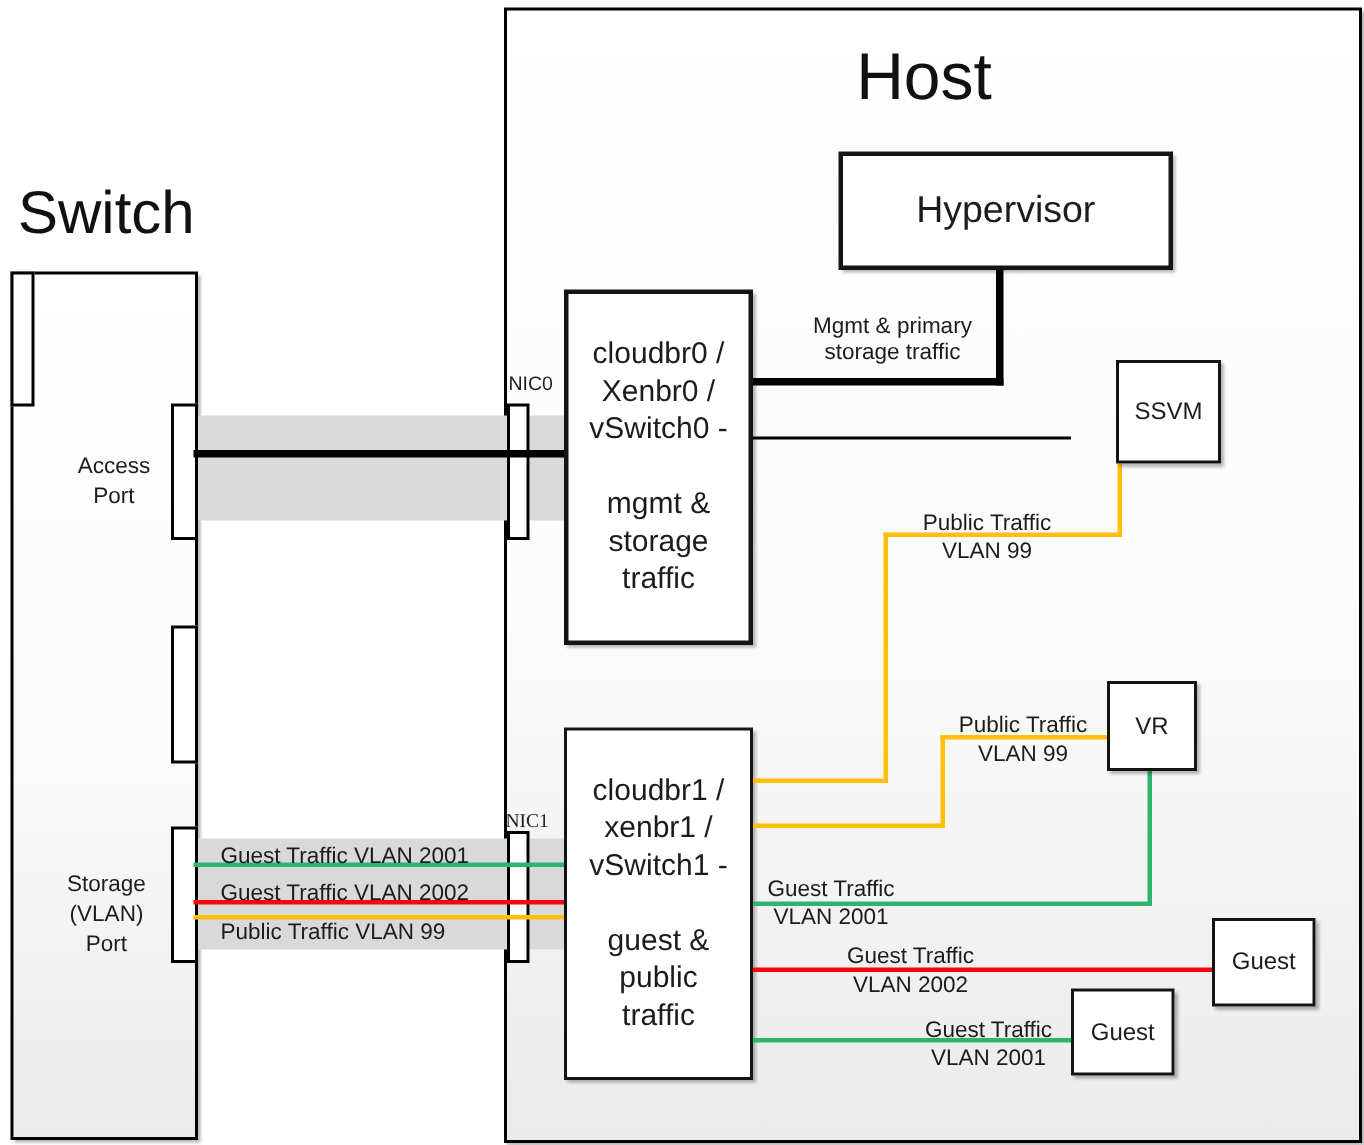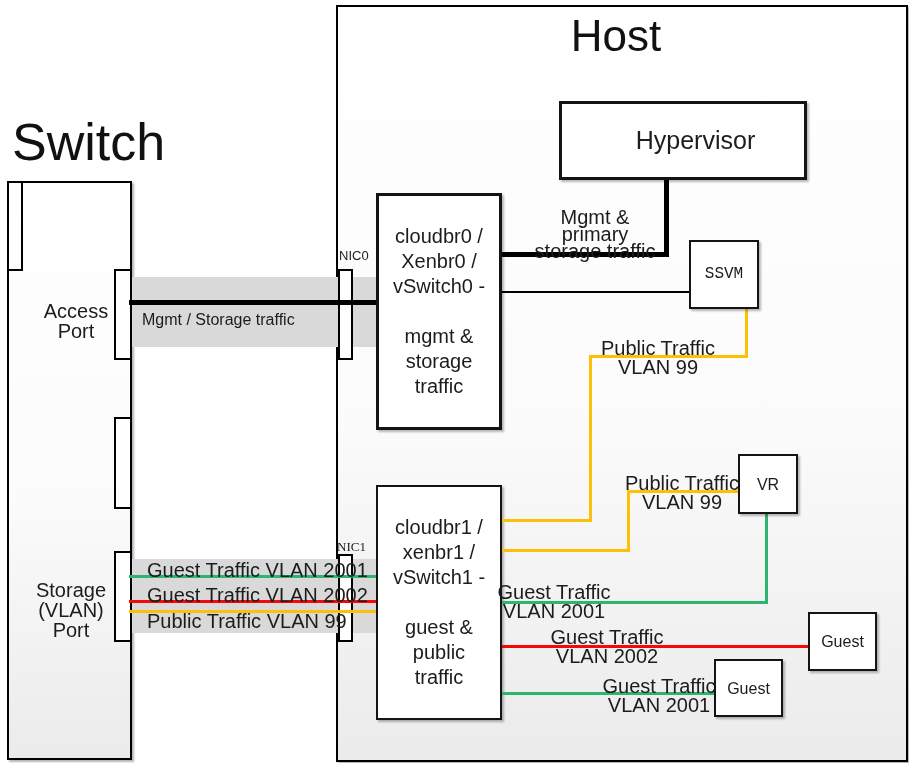--- a/index.html
+++ b/index.html
@@ -14,41 +14,41 @@
         box-shadow:2px 2px 2px rgba(0,0,0,0.28);
         font-size:20px;line-height:25px;text-align:center;}
   .bthick{border-width:3px;}
   .rectport{position:absolute;background:#ffffff;border:2px solid #000;}
   .band{position:absolute;background:#d9d9d9;}
   .ln{position:absolute;}
   .c-black{background:#000000;}
   .c-orange{background:#fdc008;}
   .c-green{background:#2eb46e;}
   .c-red{background:#f90606;}
-  .lbl{position:absolute;font-size:20px;line-height:19px;white-space:nowrap;}
+  .lbl{position:absolute;font-size:15px;line-height:19px;white-space:nowrap;}
   .ml{white-space:pre-line;}
   .ctr{text-align:center;}
   .rt{text-align:center;margin-top:10px;}
-  .big{font-size:52px;line-height:44px;color:#111;}
+  .big{font-size:40px;line-height:44px;color:#111;}
   .huge{font-size:44px;line-height:48px;color:#111;}
   .nic{font-size:13px;line-height:14px;}
 </style>
 </head>
 <body>
 
 <div class="stage">
 
   <div class="box" style="left:7px;top:181px;width:121px;height:575px;"></div>
   <div class="box" style="left:336px;top:5px;width:568px;height:753px;"></div>
 
   <div class="band" style="left:131px;top:277px;width:245px;height:70px;"></div>
   <div class="band" style="left:131px;top:559px;width:245px;height:74px;"></div>
 
   <div class="lbl big" style="left:12px;top:120px;">Switch</div>
-  <div class="lbl huge ctr" style="left:556px;top:12px;width:120px;">Host</div>
+  <div class="lbl huge ctr" style="left:556px;top:28px;width:120px;">Host</div>
 
   <div class="rectport" style="left:7px;top:181px;width:12px;height:86px;"></div>
   <div class="rectport" style="left:114px;top:269px;width:14px;height:87px;"></div>
   <div class="rectport" style="left:114px;top:417px;width:14px;height:88px;"></div>
   <div class="rectport" style="left:114px;top:551px;width:14px;height:87px;"></div>
 
   <div class="lbl rt ml" style="left:38px;top:291px;width:76px;line-height:20px;">Access
 Port</div>
   <div class="lbl rt ml" style="left:28px;top:570px;width:86px;line-height:20px;">Storage
 (VLAN)
@@ -93,27 +93,26 @@
   <div class="ln c-green" style="left:502px;top:601px;width:266px;height:3px;"></div>
 
   <div class="ln c-red" style="left:502px;top:645px;width:306px;height:3px;"></div>
 
   <div class="ln c-green" style="left:502px;top:692px;width:212px;height:3px;"></div>
 
   <div class="ln c-green" style="left:129px;top:575px;width:247px;height:3px;"></div>
   <div class="ln c-red" style="left:129px;top:600px;width:247px;height:3px;"></div>
   <div class="ln c-orange" style="left:129px;top:610px;width:247px;height:3px;"></div>
 
-  <div class="node bthick" style="left:559px;top:101px;width:217px;height:73px;font-size:25px;padding-left:25px;">Hypervisor</div>
-  <div class="node" style="left:689px;top:240px;width:66px;height:65px;font-size:16px;font-family:Liberation Mono, monospace;">SSVM</div>
+  <div class="node bthick" style="left:559px;top:101px;width:217px;height:73px;font-size:25px;">Hypervisor</div>
+  <div class="node" style="left:744px;top:240px;width:66px;height:65px;font-size:16px;">SSVM</div>
   <div class="node" style="left:738px;top:454px;width:56px;height:56px;font-size:16px;">VR</div>
   <div class="node" style="left:808px;top:612px;width:65px;height:55px;font-size:16px;">Guest</div>
   <div class="node" style="left:714px;top:659px;width:65px;height:54px;font-size:16px;">Guest</div>
 
-  <div class="lbl" style="left:142px;top:310px;font-size:16px;">Mgmt / Storage traffic</div>
   <div class="lbl ml ctr" style="left:530px;top:209px;width:130px;line-height:17px;">Mgmt &amp; primary
 storage traffic</div>
 
   <div class="lbl" style="left:147px;top:561px;">Guest Traffic VLAN 2001</div>
   <div class="lbl" style="left:147px;top:586px;">Guest Traffic VLAN 2002</div>
   <div class="lbl" style="left:147px;top:612px;">Public Traffic VLAN 99</div>
 
   <div class="lbl ml ctr" style="left:593px;top:339px;width:130px;">Public Traffic
 VLAN 99</div>
   <div class="lbl ml ctr" style="left:617px;top:474px;width:130px;">Public Traffic

